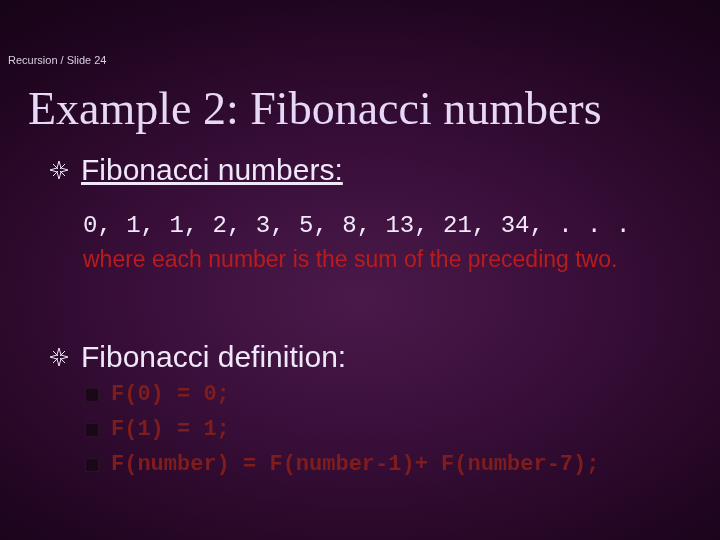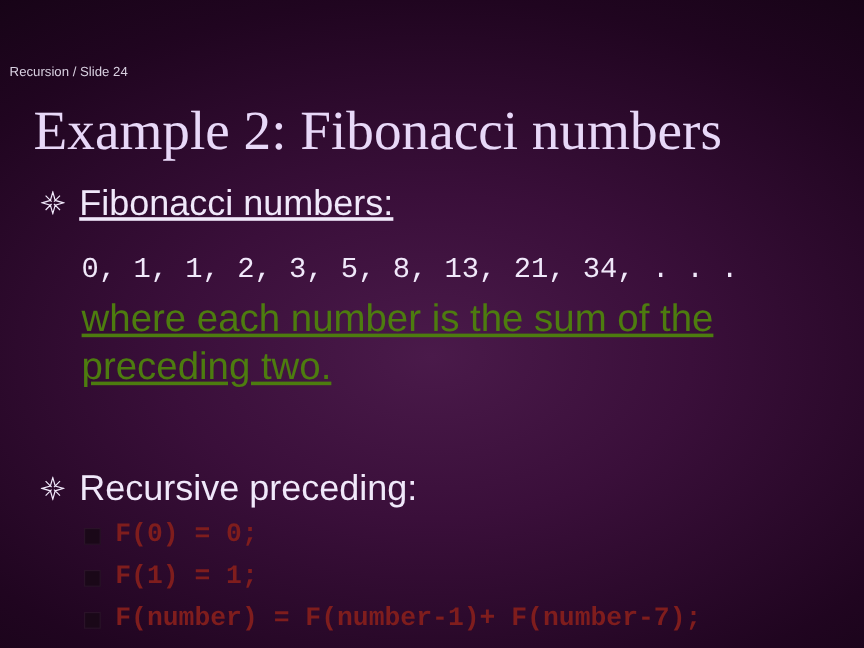--- a/index.html
+++ b/index.html
@@ -18,21 +18,21 @@
     margin-top: 48px;
   }
   .title {
     font-family: "Times New Roman", Times, serif;
     font-size: 46px;
     color: #e8d8f8;
     padding: 12px 16px 18px 28px;
     font-weight: normal;
   }
   .content {
-    padding: 0 28px 0 34px;
+    padding: 0 28px 0 49px;
   }
   .bullet-row {
     display: flex;
     align-items: baseline;
     gap: 10px;
     margin-bottom: 8px;
   }
   .star-icon {
     display: inline-block;
     width: 22px;
@@ -50,26 +50,25 @@
     margin-left: 34px;
   }
   .seq {
     font-family: "Courier New", Courier, monospace;
     font-size: 24px;
     color: #f0e8fa;
     margin-top: 25px;
     margin-bottom: 6px;
   }
   .body-text {
-    font-size: 32px;
-    color: #4d7c0f;
+    font-size: 23px;
+    color: #b91c1c;
     line-height: 1.25;
     margin-bottom: 8px;
     max-width: 590px;
-    text-decoration: underline;
   }
   .spacer { height: 58px; }
   .sub-bullets {
     margin-left: 36px;
     margin-top: 2px;
   }
   .sub-row {
     display: flex;
     align-items: center;
     gap: 12px;
@@ -115,21 +114,21 @@
   </div>
 
   <div class="spacer"></div>
 
   <div class="bullet-row">
     <span class="star-icon">
       <svg width="20" height="20" viewBox="0 0 20 20">
         <path d="M10 1 L12 8 L19 10 L12 12 L10 19 L8 12 L1 10 L8 8 Z M4 4 L9 9 M16 4 L11 9 M4 16 L9 11 M16 16 L11 11" stroke="#f0e8fa" stroke-width="1" fill="none"></path>
       </svg>
     </span>
-    <span class="heading-text">Recursive preceding:</span>
+    <span class="heading-text">Fibonacci definition:</span>
   </div>
 
   <div class="sub-bullets">
     <div class="sub-row">
       <span class="square-icon"></span>
       <span class="code">F(0) = 0;</span>
     </div>
     <div class="sub-row">
       <span class="square-icon"></span>
       <span class="code">F(1) = 1;</span>

